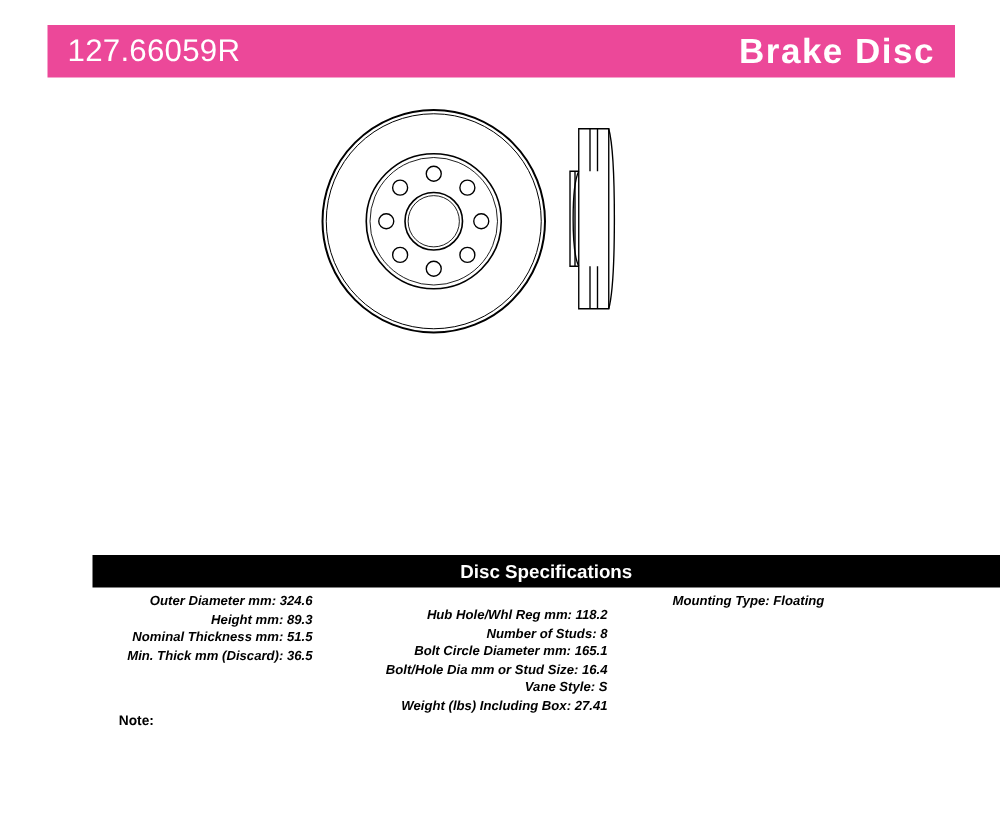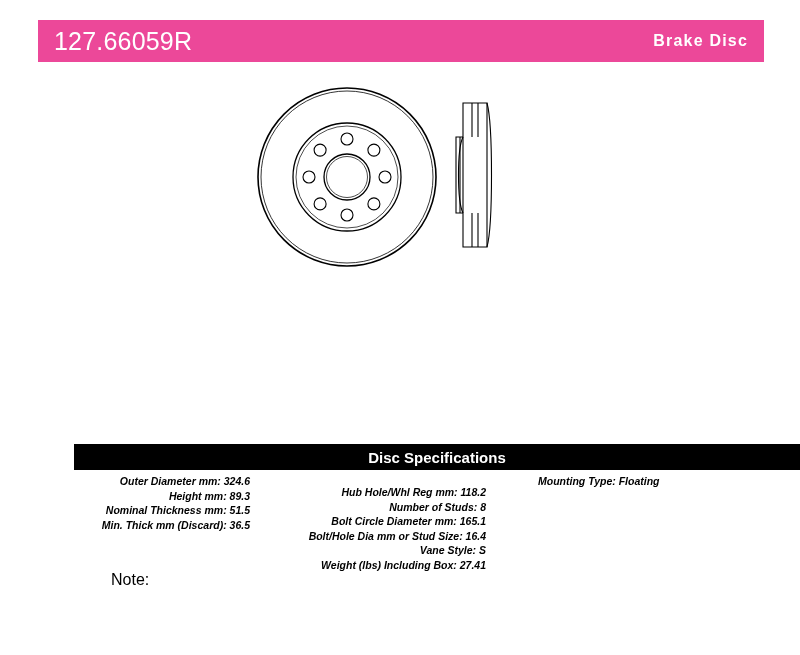--- a/index.html
+++ b/index.html
@@ -38,21 +38,21 @@
   }
   .header-part {
     color: #ffffff;
     font-size: 25px;
     font-weight: normal;
     letter-spacing: 0.2px;
     font-family: "Liberation Sans", sans-serif;
   }
   .header-type {
     color: #ffffff;
-    font-size: 16px;
+    font-size: 28px;
     font-weight: bold;
     letter-spacing: 1.2px;
     font-family: "Liberation Sans", sans-serif;
   }
 
   
   .drawing {
     position: absolute;
     left: 250px;
     top: 85px;
@@ -114,24 +114,24 @@
   }
   .spec-line {
     line-height: 14.6px;
     white-space: nowrap;
     font-style: italic;
   }
 
   
   .note {
     position: absolute;
-    left: 111px;
+    left: 95px;
     top: 571px;
-    font-size: 16px;
-    font-weight: normal;
+    font-size: 11px;
+    font-weight: bold;
   }
 </style>
 </head>
 <body>
 
 <div class="page">
 
   <div class="header-bar">
     <div class="header-part">127.66059R</div>
     <div class="header-type">Brake Disc</div>

